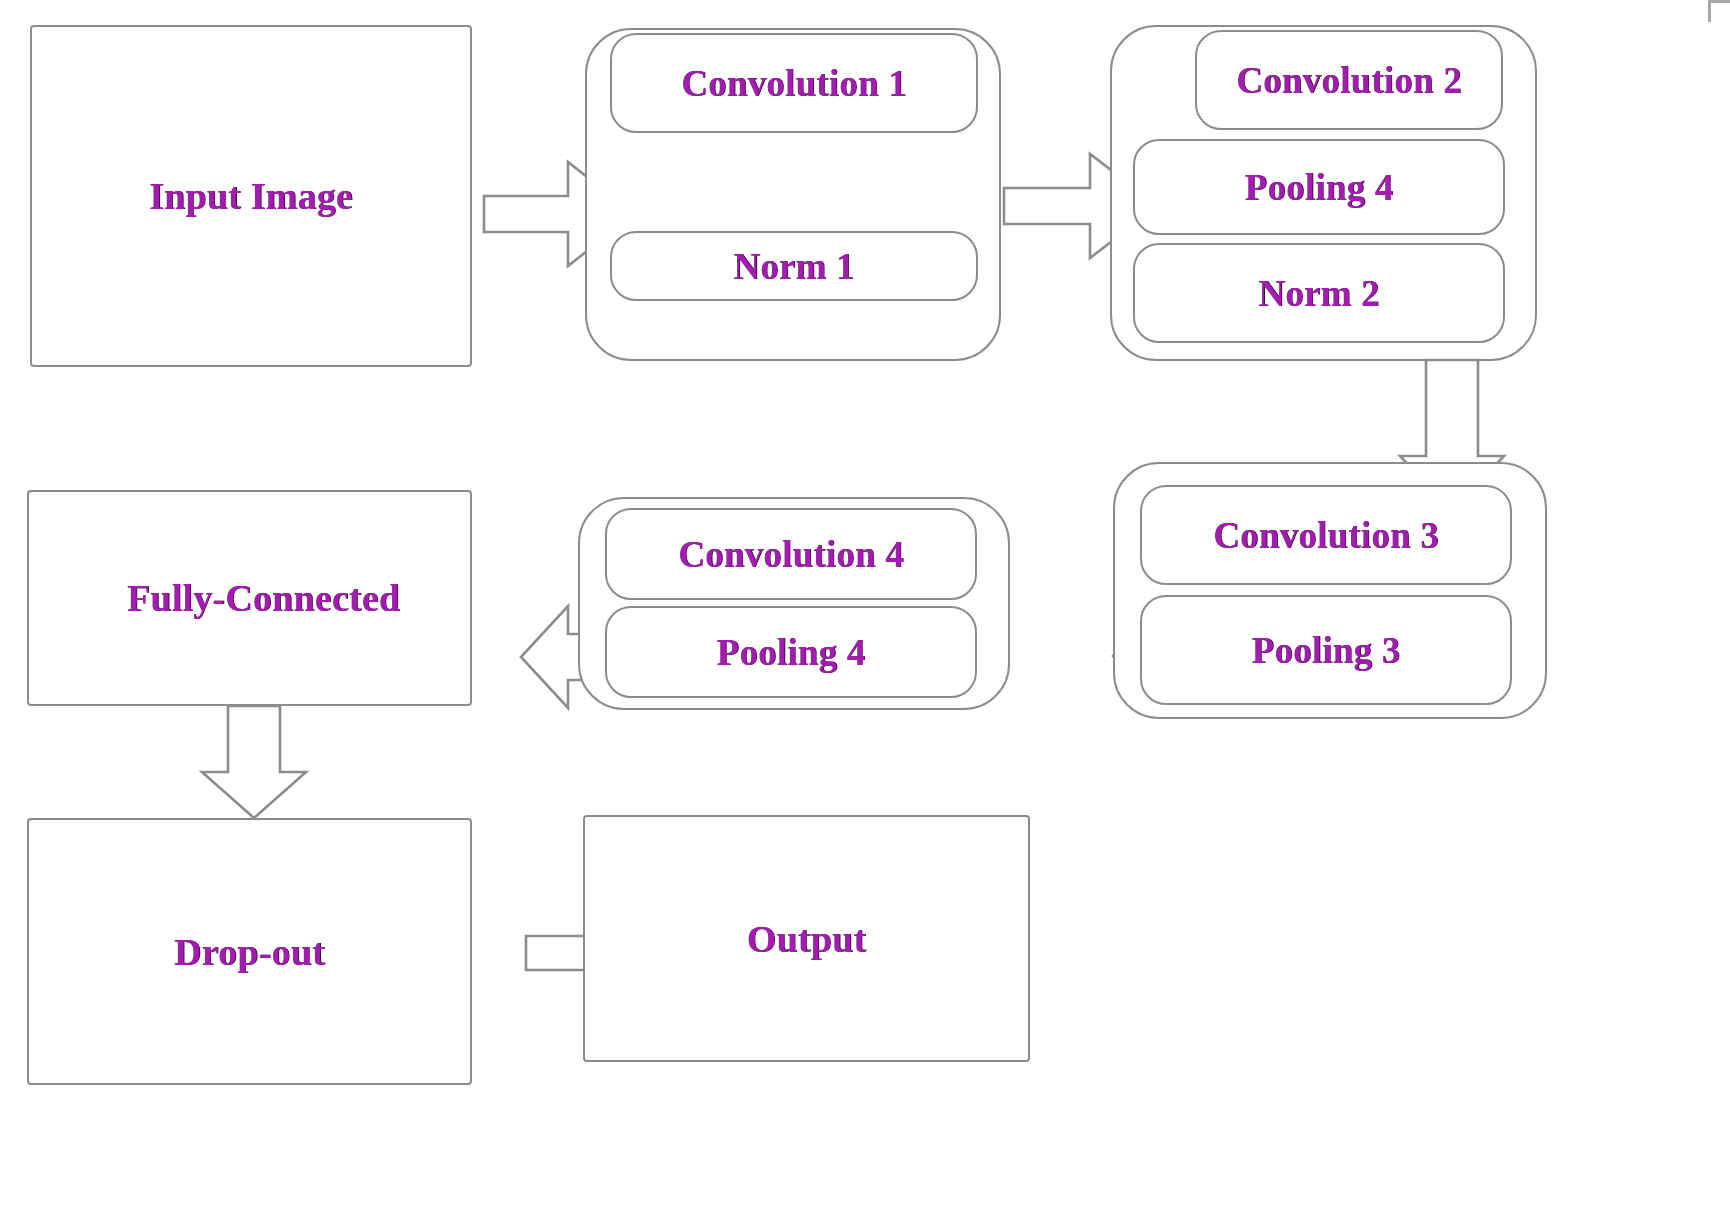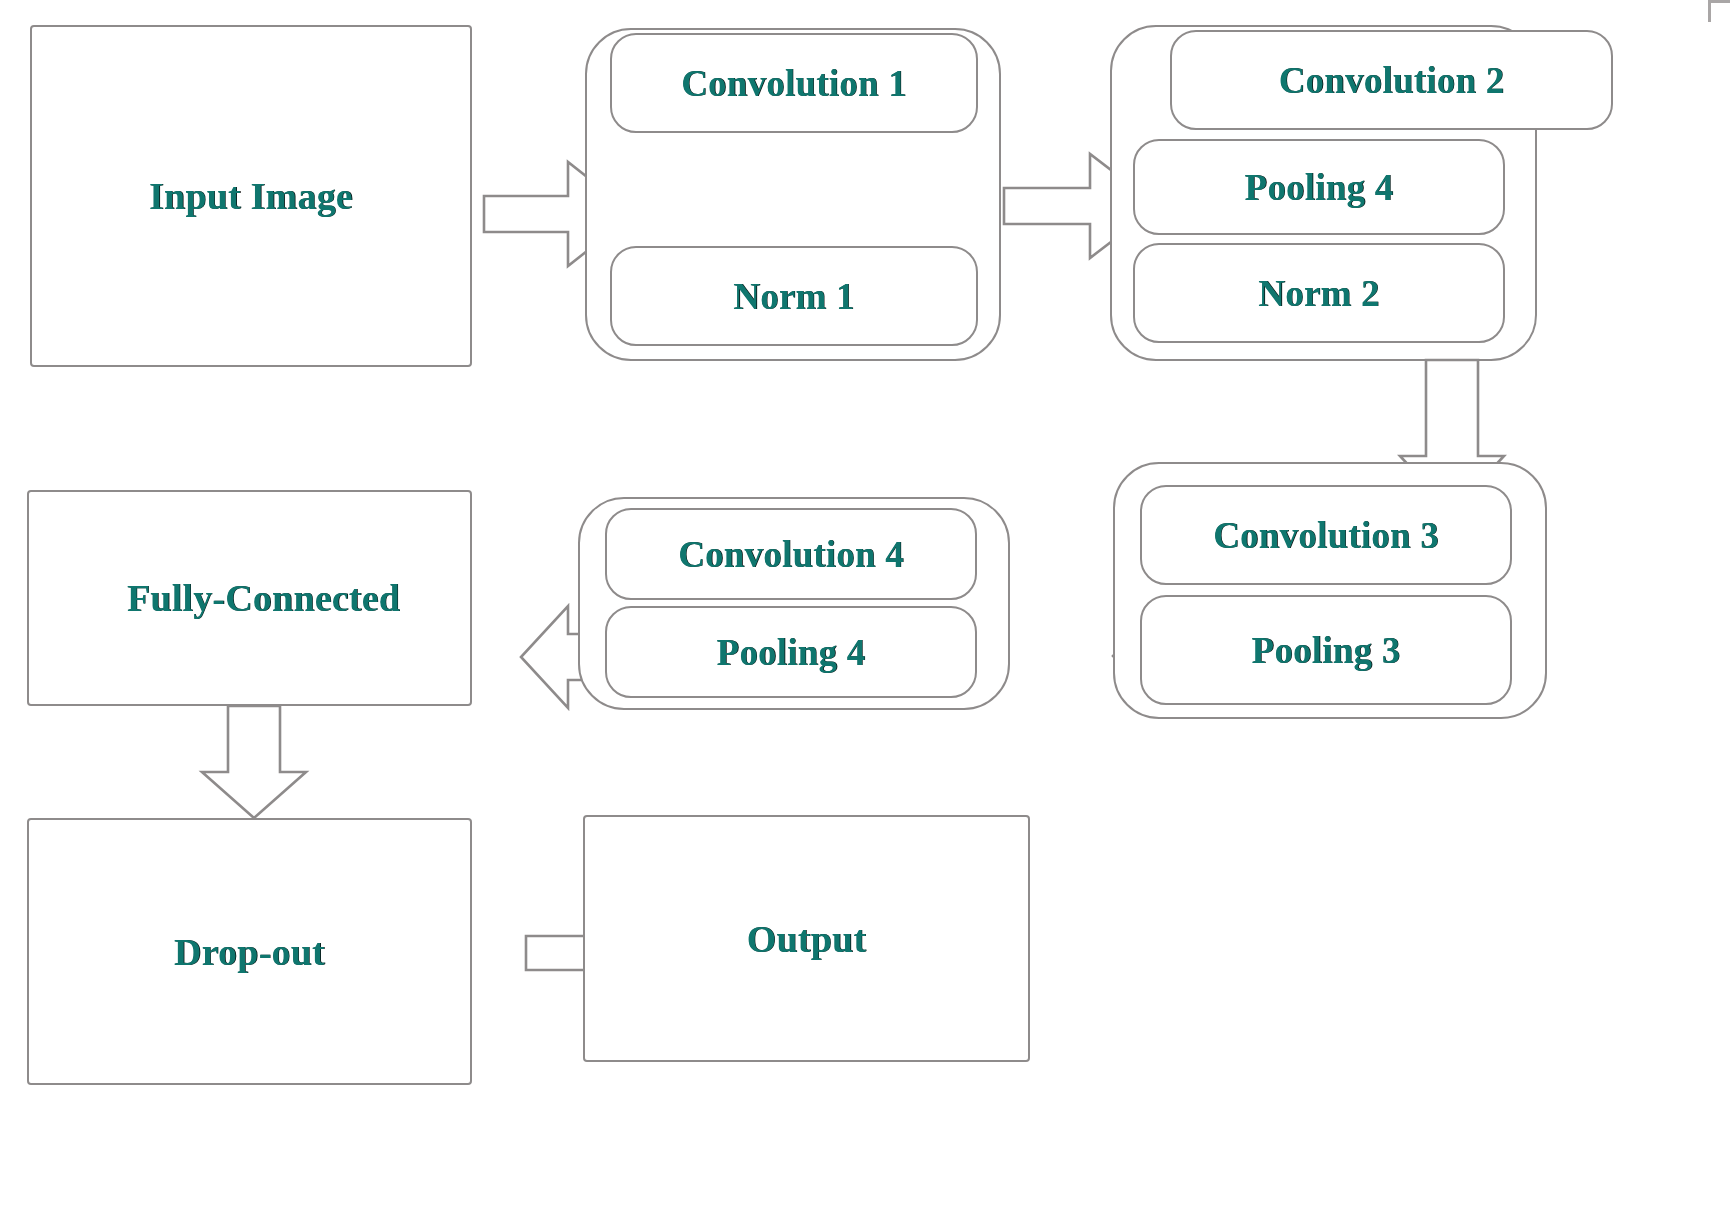--- a/index.html
+++ b/index.html
@@ -42,21 +42,21 @@
     box-sizing: border-box;
     border: 2.5px solid #8e8b8b;
     border-radius: 26px;
     background: #ffffff;
     display: flex;
     align-items: center;
     justify-content: center;
   }
   .label {
     font-weight: bold;
-    color: #0f766e;
+    color: #a21caf;
     white-space: nowrap;
     letter-spacing: 0.2px;
     text-shadow: 0.6px 0 0 #0b0b0b;
   }
   .lbl-big   { font-size: 38px; }
   .lbl-sub   { font-size: 37px; }
 
   
   .arrow {
     position: absolute;
@@ -92,33 +92,33 @@
     <svg width="166" height="112" viewBox="0 0 166 112">
       <path d="M 12,38 L 96,38 L 96,4 L 162,56 L 96,108 L 96,74 L 12,74 Z"></path>
     </svg>
   </div>
 
   <div class="group" style="left:585px; top:28px; width:416px; height:333px;">
   </div>
   <div class="subbox" style="left:610px; top:33px; width:368px; height:100px;">
     <span class="label lbl-sub">Convolution 1</span>
   </div>
-  <div class="subbox" style="left:610px; top:246px; width:368px; height:100px;">
+  <div class="subbox" style="left:610px; top:231px; width:368px; height:70px;">
     <span class="label lbl-sub">Norm 1</span>
   </div>
 
   <div class="arrow" style="left:998px; top:150px; width:168px; height:112px;">
     <svg width="168" height="112" viewBox="0 0 168 112">
       <path d="M 6,38 L 92,38 L 92,4 L 160,56 L 92,108 L 92,74 L 6,74 Z"></path>
     </svg>
   </div>
 
   <div class="group" style="left:1110px; top:25px; width:427px; height:336px;">
   </div>
-  <div class="subbox" style="left:1170px; top:30px; width:443px; height:100px;">
+  <div class="subbox" style="left:1195px; top:30px; width:308px; height:100px;">
     <span class="label lbl-sub">Convolution 2</span>
   </div>
   <div class="subbox" style="left:1133px; top:139px; width:372px; height:96px;">
     <span class="label lbl-sub">Pooling 4</span>
   </div>
   <div class="subbox" style="left:1133px; top:243px; width:372px; height:100px;">
     <span class="label lbl-sub">Norm 2</span>
   </div>
 
   <div class="arrow" style="left:1396px; top:358px; width:112px; height:158px;">

